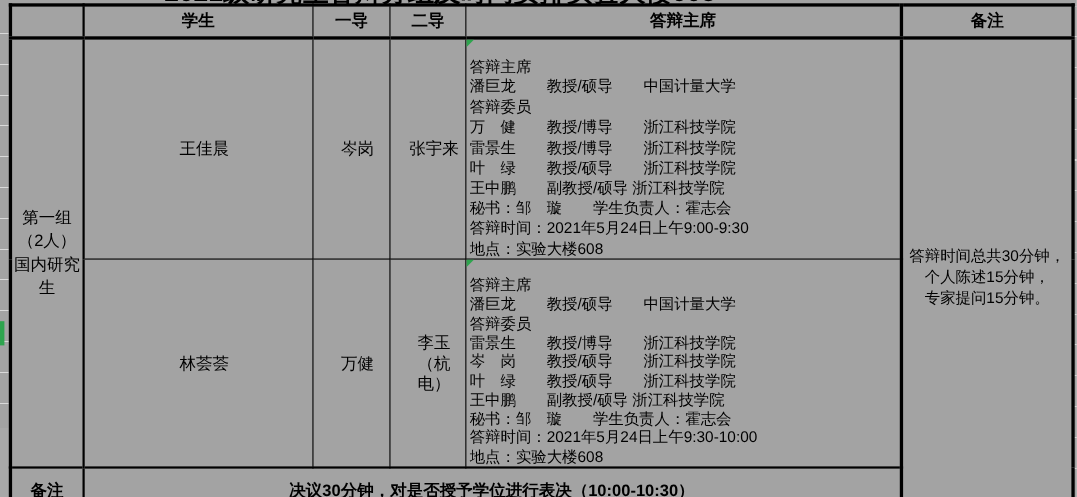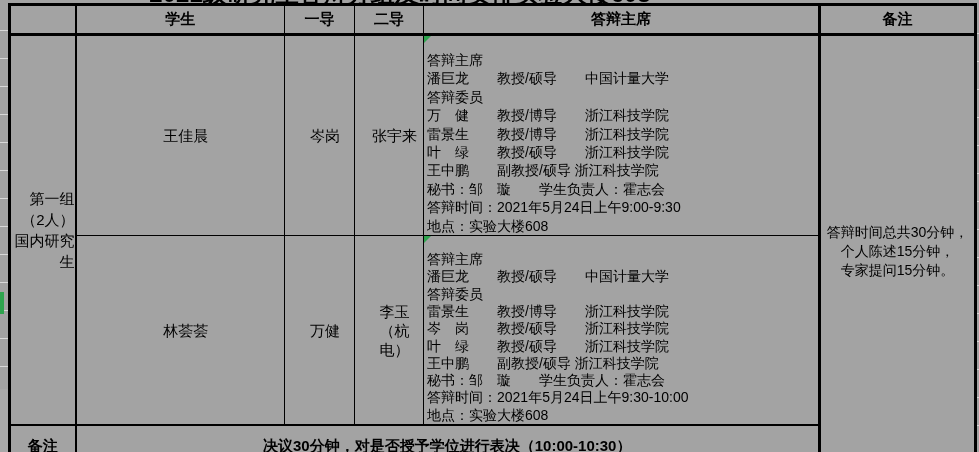--- a/index.html
+++ b/index.html
@@ -23,21 +23,21 @@
   
   table.sched { position:absolute; left:8px; top:3px; width:966px;
     border-collapse:collapse; table-layout:fixed; border:3px solid #000; }
   .sched th, .sched td { border:1px solid #000; overflow:hidden; }
   .sched tr.hdr th { border-bottom:3px solid #000; font-weight:bold; font-size:15px;
     text-align:center; vertical-align:middle; }
   .bl2 { border-left:2px solid #000 !important; }
   .bl3 { border-left:3px solid #000 !important; }
   tr.footer td { border-top:2px solid #000 !important; }
 
-  td.group { font-size:15px; line-height:21px; text-align:right; vertical-align:middle;
+  td.group { font-size:15px; line-height:21px; text-align:center; vertical-align:middle;
     white-space:pre-line; }
   td.name { font-size:15px; line-height:19px; text-align:center; vertical-align:middle;padding-left:11px; }
   td.arr { font-size:14px; line-height:18.4px; text-align:left; vertical-align:top;
     white-space:pre-line; padding:15px 2px 0 3px; position:relative; }
   td.arr-b { line-height:17.3px; }
   td.sideremark { font-size:14px; line-height:19px; text-align:center; vertical-align:middle;
     white-space:pre-line; padding:16px 4px; }
   td.footlabel { font-size:15px; font-weight:bold; text-align:center; vertical-align:middle; }
   td.foottext { font-size:15px; font-weight:bold; text-align:center; vertical-align:middle;text-decoration:underline; }
 

